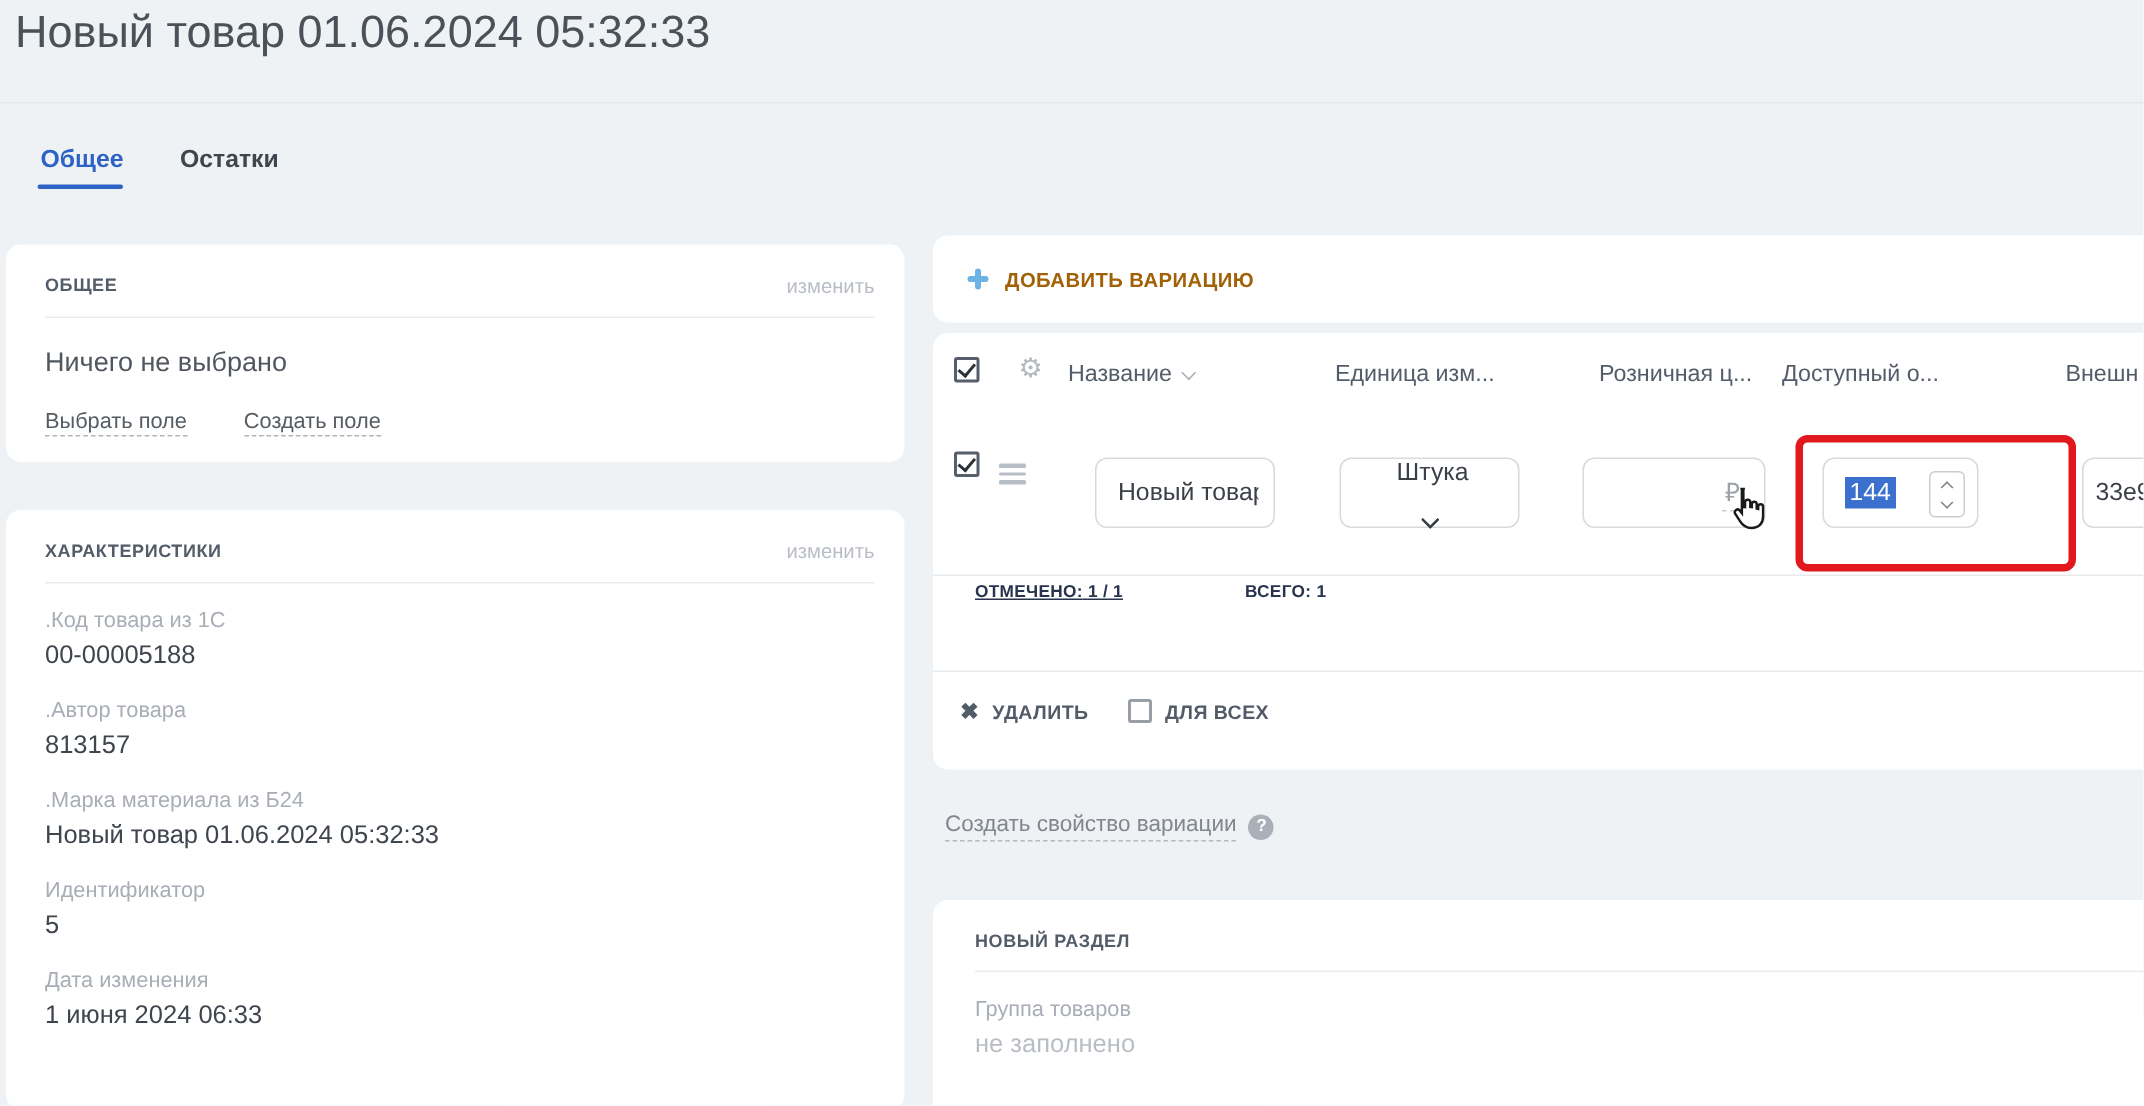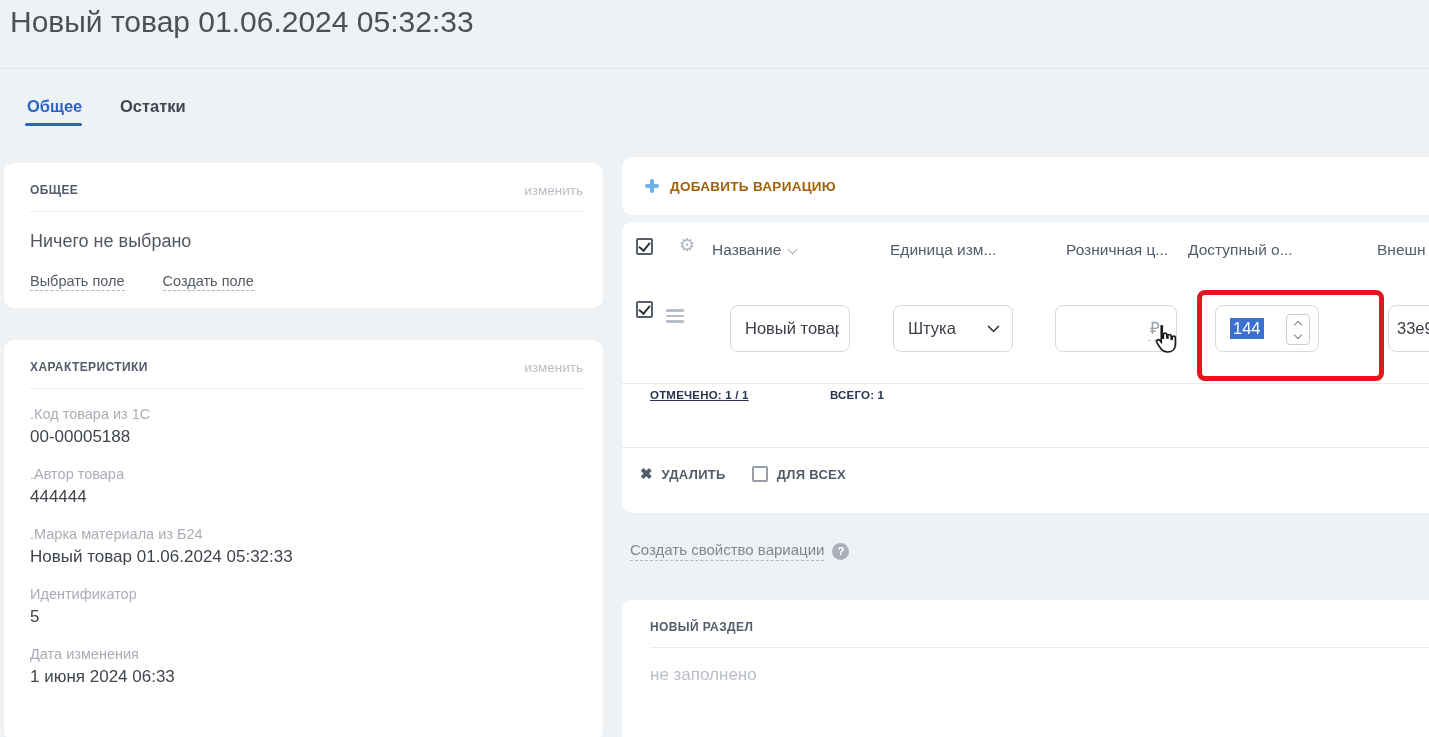--- a/index.html
+++ b/index.html
@@ -136,21 +136,21 @@
       <span class="edit-link">изменить</span>
     </div>
     <div class="head-divider"></div>
     <div class="fields">
       <div class="field">
         <div class="field-label">.Код товара из 1С</div>
         <div class="field-value">00-00005188</div>
       </div>
       <div class="field">
         <div class="field-label">.Автор товара</div>
-        <div class="field-value">444444</div>
+        <div class="field-value">813157</div>
       </div>
       <div class="field">
         <div class="field-label">.Марка материала из Б24</div>
         <div class="field-value">Новый товар 01.06.2024 05:32:33</div>
       </div>
       <div class="field">
         <div class="field-label">Идентификатор</div>
         <div class="field-value">5</div>
       </div>
       <div class="field">
@@ -177,21 +177,21 @@
 
     <div class="checkbox checked" style="left:14px; top:79px;"></div>
     <div class="drag-handle">
         <span></span>
         <span></span>
         <span></span>
       </div>
 
     <input class="cell-input" style="left: 108px; width: 120px;" value="Новый товар">
 
-    <div class="cell-input unit-select" style="left:271px; width:120px;">
+    <div class="cell-input unit-select" style="left:271px; width:120px;flex-direction:column;">
       <span>Штука</span>
       <span class="select-chev"></span>
     </div>
 
     <div class="cell-input price-input" style="left:433px; width:122px;">
       <span class="ruble-ph">₽</span>
     </div>
 
     <div class="cell-input qty-input" style="left:593px; width:104px;">
       <span class="qty-selected">144</span>
@@ -239,18 +239,19 @@
     <span class="help-icon">?</span>
   </div>
 
   <div class="card section-card">
     <div class="card-head" style="padding-left:28px;">
       <span class="card-head-title">НОВЫЙ РАЗДЕЛ</span>
     </div>
     <div class="head-divider" style="margin-left:28px;"></div>
     <div class="fields" style="margin-left:28px;">
       <div class="field">
+        <div class="field-label">Группа товаров</div>
         <div class="field-value" style="color:#b9bec5;">не заполнено</div>
       </div>
     </div>
   </div>
 
 </div>
 
 </body></html>

